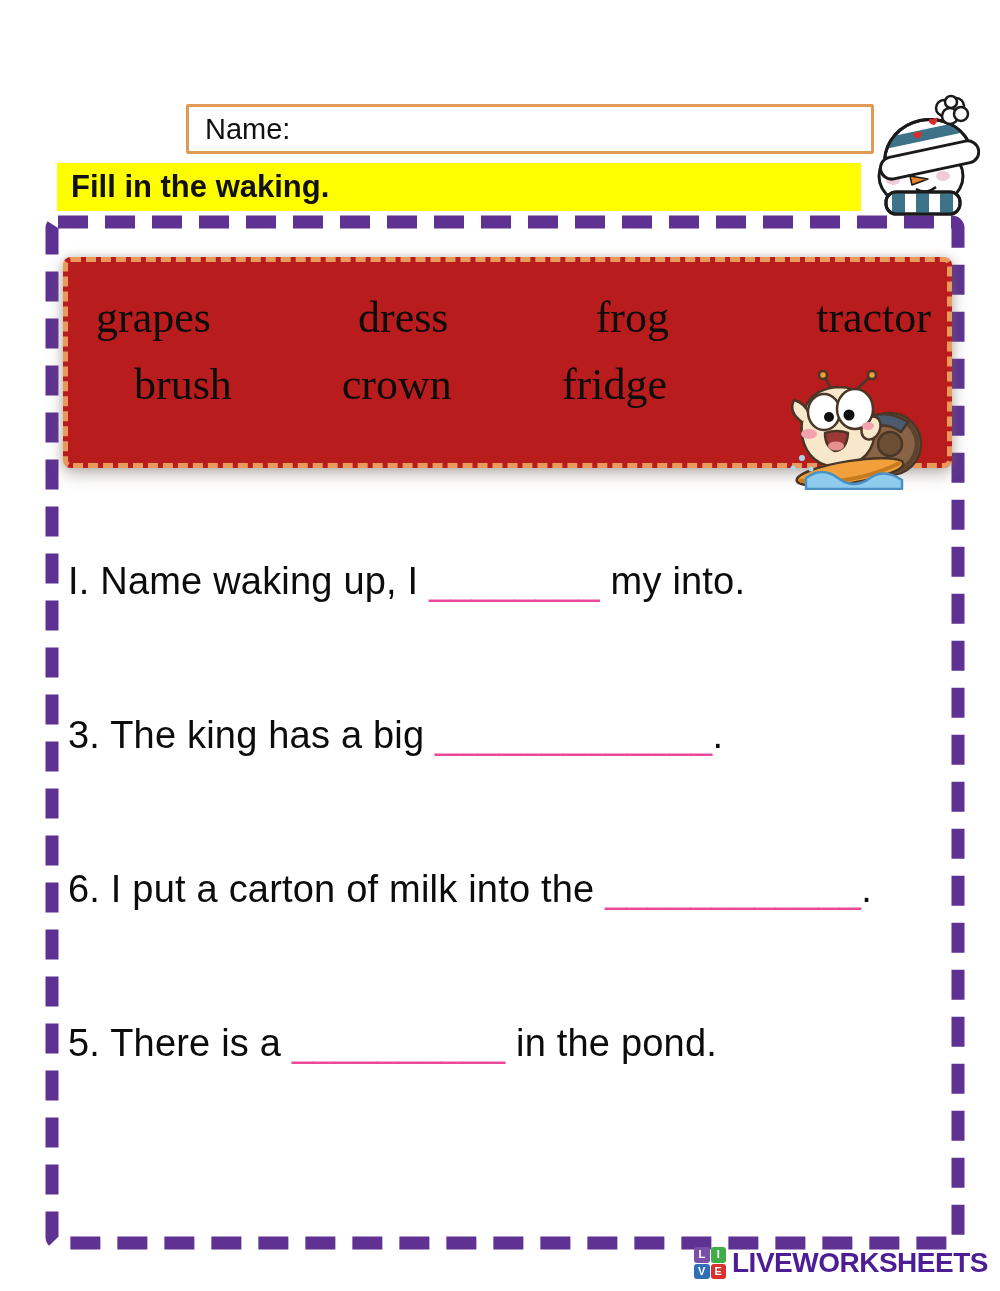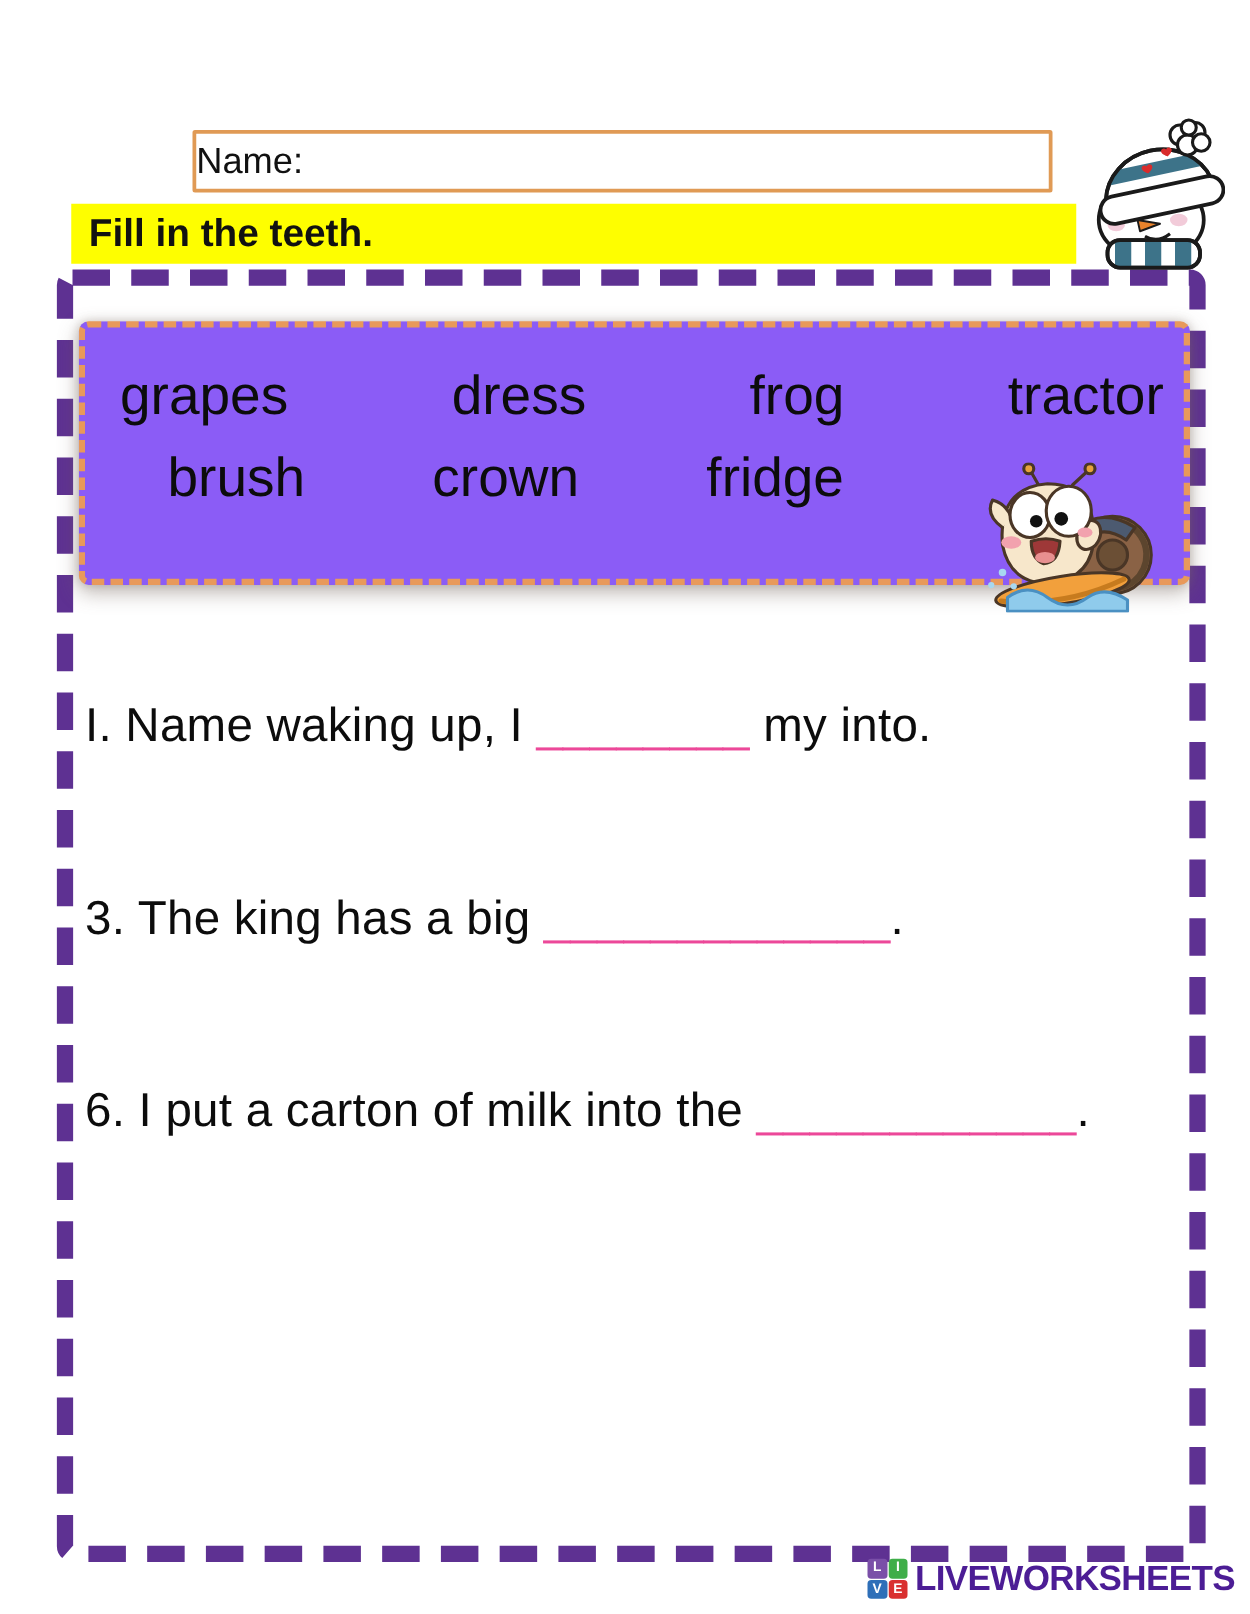--- a/index.html
+++ b/index.html
@@ -2,39 +2,40 @@
 <html><head>
 <meta charset="utf-8">
 <style>
   html,body{margin:0;padding:0;}
   body{
     width:1000px;height:1291px;position:relative;background:#ffffff;
     font-family:"Liberation Sans", sans-serif;overflow:hidden;color:#0c0c0c;
   }
   
   .name-box{
-    position:absolute;left:154px;top:104px;width:688px;height:50px;
+    position:absolute;left:186px;top:104px;width:688px;height:50px;
     box-sizing:border-box;border:3px solid #E09A55;border-radius:2px;
-    display:flex;align-items:center;background:#fff;text-align:right;
+    display:flex;align-items:center;padding-left:16px;background:#fff;text-align:right;
   }
   .name-box .label{font-size:29px;color:#111;}
   
   .banner{
     position:absolute;left:57px;top:163px;width:804px;height:48px;
     background:#FEFE00;display:flex;align-items:center;padding-left:14px;
     box-sizing:border-box;font-size:31px;font-weight:bold;color:#111;
   }
   
   .frame-svg{position:absolute;left:0;top:0;z-index:1;}
   
   .wordbank{
     position:absolute;left:63px;top:257px;width:889px;height:211px;
-    box-sizing:border-box;background:#8b5cf6;border:5px dashed #E8995B;border-radius:8px;
+    box-sizing:border-box;background:#b91c1c;border:5px dashed #E8995B;border-radius:8px;
     box-shadow:0 6px 16px rgba(120,105,95,.45), 0 0 8px rgba(120,105,95,.28);
     z-index:2;
+    font-family:Liberation Serif, serif;
   }
   .wb-row{display:flex;justify-content:space-between;font-size:44px;color:#0c0c0c;}
   .wb-row1{padding:30px 16px 0 28px;}
   .wb-row2{padding:16px 0 0 66px;align-items:flex-start;}
   .wb-spacer{width:170px;height:10px;}
   
   .snail{position:absolute;left:778px;top:370px;z-index:3;}
   .snowman{position:absolute;left:864px;top:94px;z-index:4;}
   
   .sentences{position:absolute;left:68px;top:506px;width:914px;z-index:2;}
@@ -68,21 +69,21 @@
 
 <svg class="frame-svg" width="1000" height="1291" viewBox="0 0 1000 1291">
   <rect x="52" y="222" width="906" height="1021" rx="6" fill="none" stroke="#5E3192" stroke-width="13" stroke-dasharray="30 17"></rect>
 </svg>
 
 <div class="name-box">
   <span class="label">Name:</span>
 </div>
 
 <div class="banner">
-  <span>Fill in the teeth.</span>
+  <span>Fill in the waking.</span>
 </div>
 
 <svg class="snowman" width="116" height="122" viewBox="0 0 116 122">
   <defs>
     <clipPath id="scarfClip">
         <rect x="22" y="98" width="74" height="22" rx="10"></rect>
       </clipPath>
     <clipPath id="hatClip">
         <path d="M 16,58 A 44,40 0 0 1 102,58 L 102,66 L 16,66 Z"></path>
       </clipPath>
@@ -186,20 +187,23 @@
   <div class="sentence">
     <span>I. Name waking up, I </span><span class="blank">________</span><span> my into.</span>
   </div>
   <div class="sentence">
     <span>3. The king has a big </span><span class="blank">_____________</span><span>.</span>
   </div>
   <div class="sentence">
     <span>6. I put a carton of milk into the </span><span class="blank">____________</span><span>.</span>
   </div>
   <div class="sentence">
+    <span>5. There is a </span><span class="blank">__________</span><span> in the pond.</span>
+  </div>
+  <div class="sentence">
     
   </div>
 
 </div>
 
 <div class="logo">
   <div class="logo-grid">
     <div class="logo-cell lc-l">L</div>
     <div class="logo-cell lc-i">I</div>
     <div class="logo-cell lc-v">V</div>

